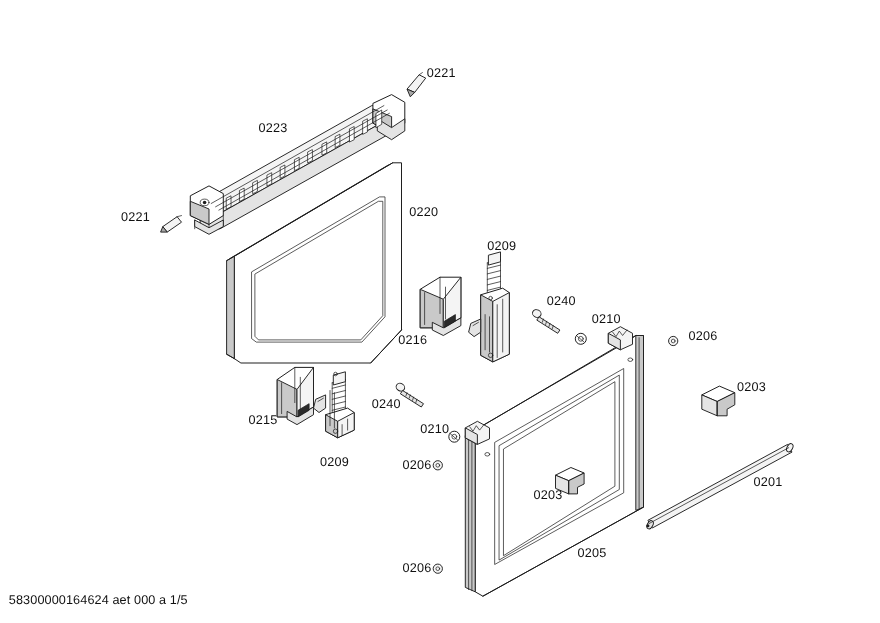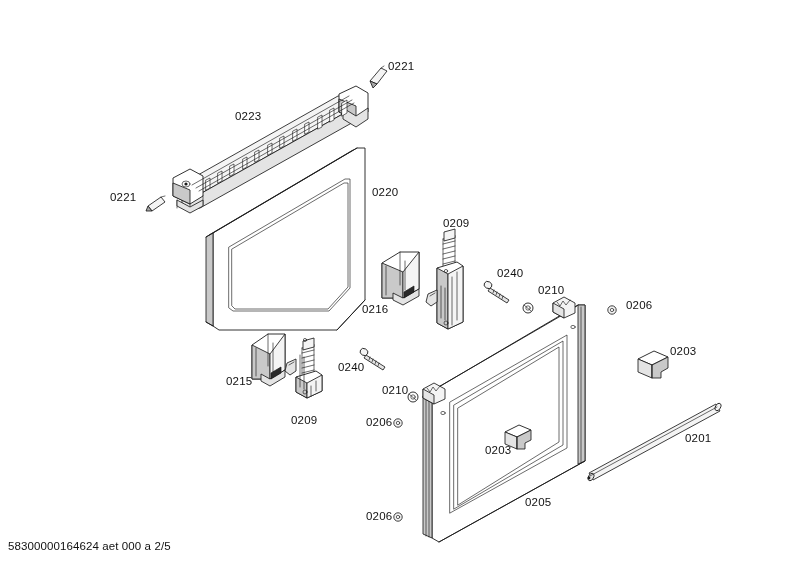--- a/index.html
+++ b/index.html
@@ -336,14 +336,14 @@
       <text class="callout" x="366" y="426">0206</text>
       <text class="callout" x="291" y="424">0209</text>
       <text class="callout" x="485" y="454">0203</text>
       <text class="callout" x="685" y="442">0201</text>
       <text class="callout" x="525" y="506">0205</text>
       <text class="callout" x="366" y="520">0206</text>
     </g>
 
   </svg>
 
-  <div class="footer-text">58300000164624 aet 000 a 2/5</div>
+  <div class="footer-text">58300000164624 aet 000 a 1/5</div>
 </div>
 
 </body></html>

